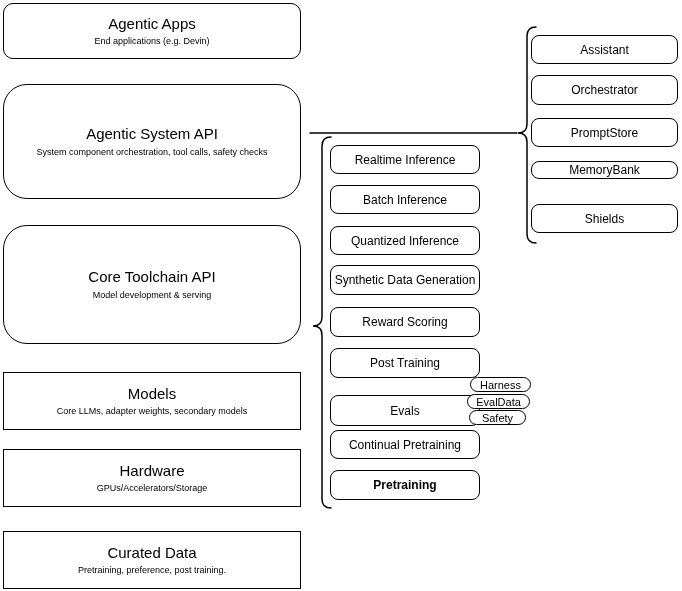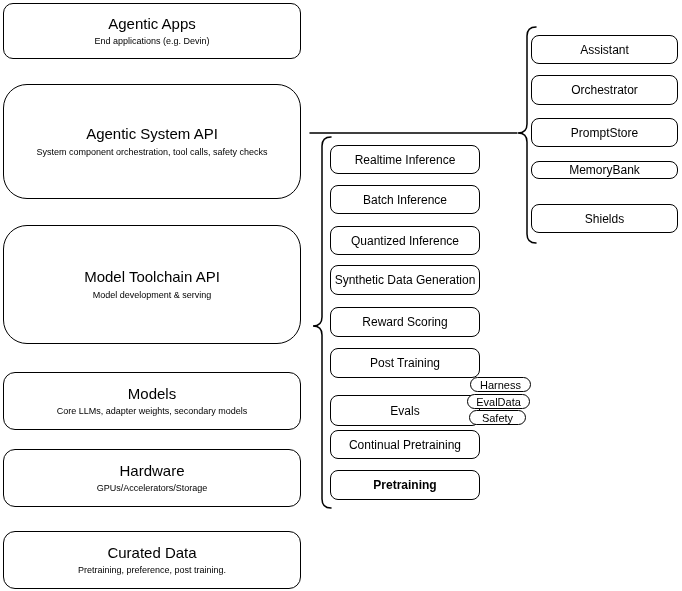--- a/index.html
+++ b/index.html
@@ -32,21 +32,21 @@
     display: flex;
     flex-direction: column;
     align-items: center;
     justify-content: center;
     text-align: center;
   }
   .box .t { font-size: 15px; line-height: 1.15; white-space: nowrap; }
   .box .s { font-size: 9px;  line-height: 1.1; margin-top: 5px; white-space: nowrap; }
   .leftbox  { left: 3px; width: 298px; }
   .r-small  { border-radius: 10px; }
-  .r-med    { border-radius: 12px; }
+  .r-med    { border-radius: 0; }
   .r-big    { border-radius: 24px; }
   .midbox {
     left: 330px; width: 150px;
     border-radius: 8px;
     font-size: 12px;
   }
   .rightbox {
     left: 531px; width: 147px;
     border-radius: 8px;
     font-size: 12px;
@@ -77,21 +77,21 @@
 
   <div class="box leftbox r-small" style="top:3px;   height:56px;">
     <span class="t">Agentic Apps</span>
     <span class="s">End applications (e.g. Devin)</span>
   </div>
   <div class="box leftbox r-big" style="top:84px;  height:115px;">
     <span class="t">Agentic System API</span>
     <span class="s">System component orchestration, tool calls, safety checks</span>
   </div>
   <div class="box leftbox r-big" style="top:225px; height:119px;">
-    <span class="t">Model Toolchain API</span>
+    <span class="t">Core Toolchain API</span>
     <span class="s">Model development &amp; serving</span>
   </div>
   <div class="box leftbox r-med" style="top:372px; height:58px;">
     <span class="t">Models</span>
     <span class="s">Core LLMs, adapter weights, secondary models</span>
   </div>
   <div class="box leftbox r-med" style="top:449px; height:58px;">
     <span class="t">Hardware</span>
     <span class="s">GPUs/Accelerators/Storage</span>
   </div>

